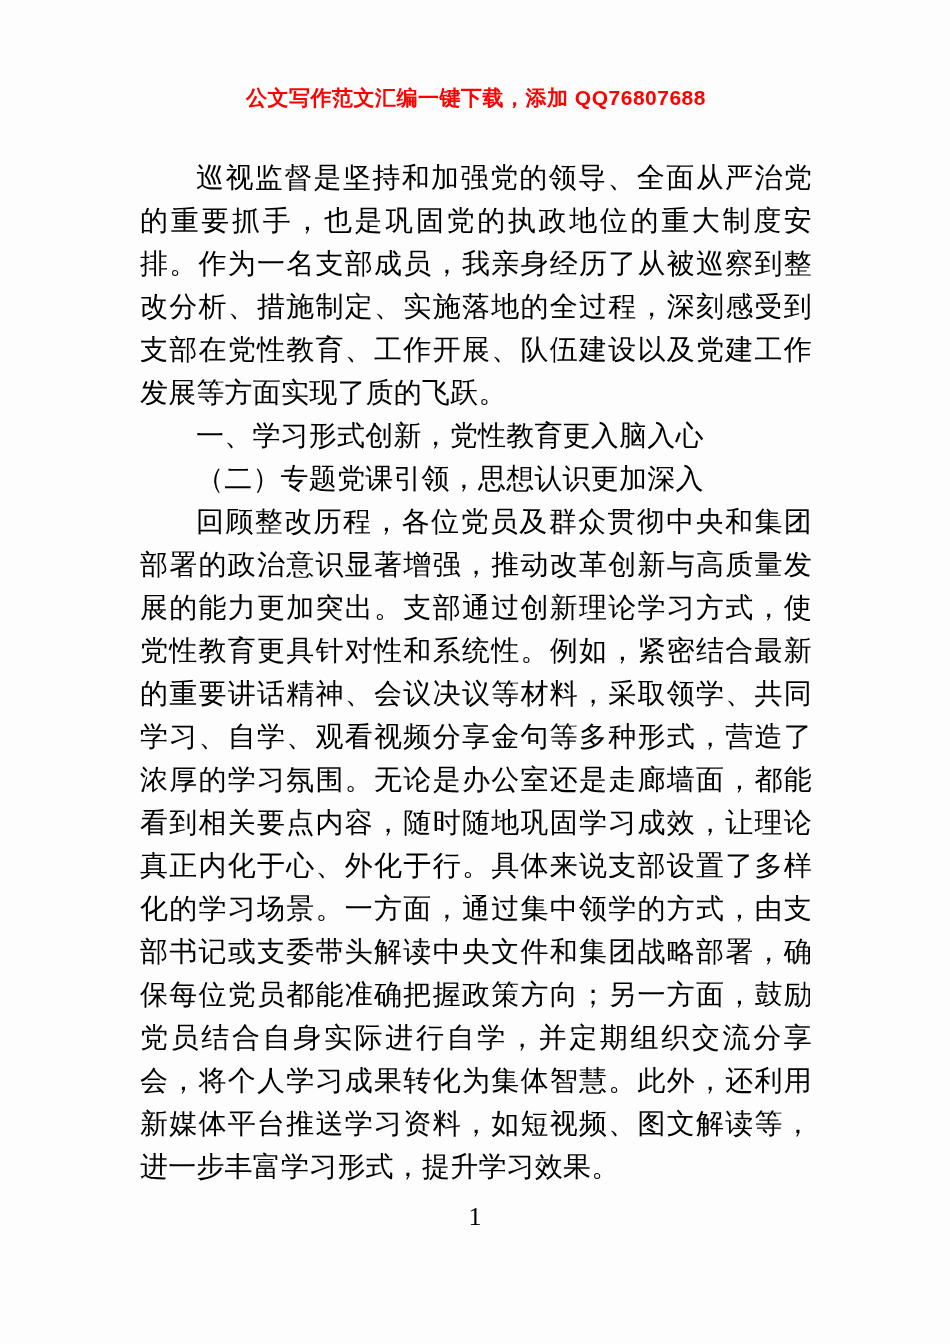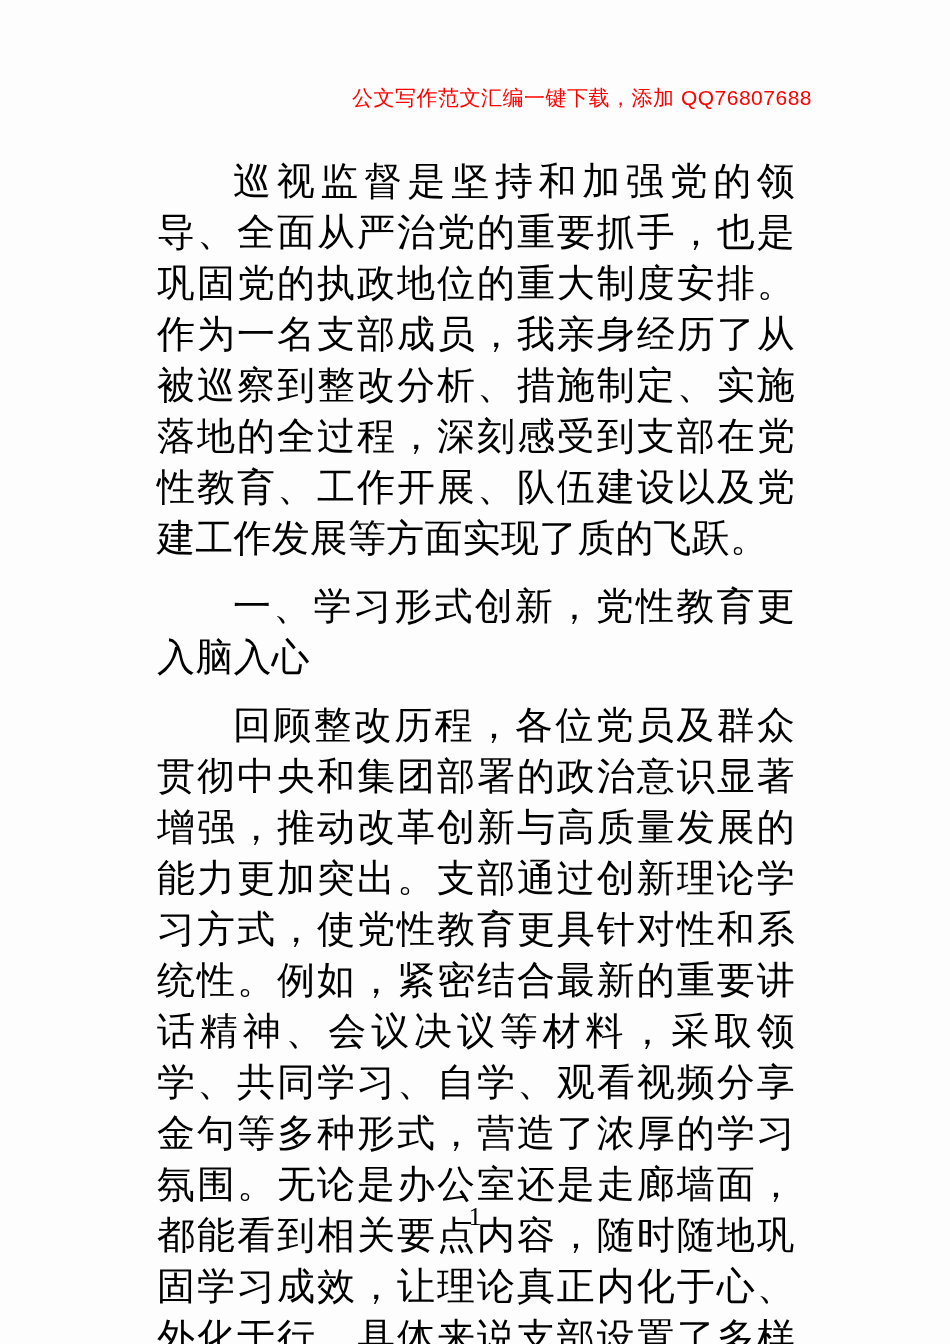--- a/index.html
+++ b/index.html
@@ -13,40 +13,40 @@
     height: 1344px;
     margin: 0 auto;
     background: #fdfdfd;
     box-sizing: border-box;
     padding: 84px 138px 0 140px;
     overflow: hidden;
     font-family: "Liberation Serif", "DejaVu Serif", serif;
     color: #000000;
   }
   .ad-notice {
-    text-align: right;
+    text-align: center;
     font-size: 21px;
     letter-spacing: 0.5px;
     font-family: "Liberation Sans", "DejaVu Sans", sans-serif;
     margin: 0 0 44px 0;
-    font-weight: normal;
+    font-weight: bold;
   }
   .doc-title {
     font-size: 37px;
     font-weight: bold;
     text-align: center;
     line-height: 1.95;
     margin: 0 26px 48px 26px;
     letter-spacing: 1px;
   }
   .body-text p {
-    font-size: 38px;
-    line-height: 51px;
+    font-size: 28px;
+    line-height: 43px;
     text-align: justify;
-    margin: 17px;
+    margin: 0;
     text-indent: 2em;
     letter-spacing: 0.2px;
   }
   .page-number {
     position: absolute;
     left: 0;
     right: 0;
     bottom: 112px;
     text-align: center;
     font-size: 26px;
@@ -56,19 +56,19 @@
 <body>
 
 <div class="page">
 
   <div class="ad-notice" style="color: rgb(255, 0, 0);">公文写作范文汇编一键下载，添加 QQ76807688</div>
 
 
   <div class="body-text">
     <p>巡视监督是坚持和加强党的领导、全面从严治党的重要抓手，也是巩固党的执政地位的重大制度安排。作为一名支部成员，我亲身经历了从被巡察到整改分析、措施制定、实施落地的全过程，深刻感受到支部在党性教育、工作开展、队伍建设以及党建工作发展等方面实现了质的飞跃。</p>
     <p>一、学习形式创新，党性教育更入脑入心</p>
+    <p>（二）专题党课引领，思想认识更加深入</p>
     <p>回顾整改历程，各位党员及群众贯彻中央和集团部署的政治意识显著增强，推动改革创新与高质量发展的能力更加突出。支部通过创新理论学习方式，使党性教育更具针对性和系统性。例如，紧密结合最新的重要讲话精神、会议决议等材料，采取领学、共同学习、自学、观看视频分享金句等多种形式，营造了浓厚的学习氛围。无论是办公室还是走廊墙面，都能看到相关要点内容，随时随地巩固学习成效，让理论真正内化于心、外化于行。具体来说支部设置了多样化的学习场景。一方面，通过集中领学的方式，由支部书记或支委带头解读中央文件和集团战略部署，确保每位党员都能准确把握政策方向；另一方面，鼓励党员结合自身实际进行自学，并定期组织交流分享会，将个人学习成果转化为集体智慧。此外，还利用新媒体平台推送学习资料，如短视频、图文解读等，进一步丰富学习形式，提升学习效果。</p>
-    <p>（二）专题党课引领，思想认识更加深入</p>
   </div>
 
   <div class="page-number">1</div>
 
 </div>
 
 </body></html>

